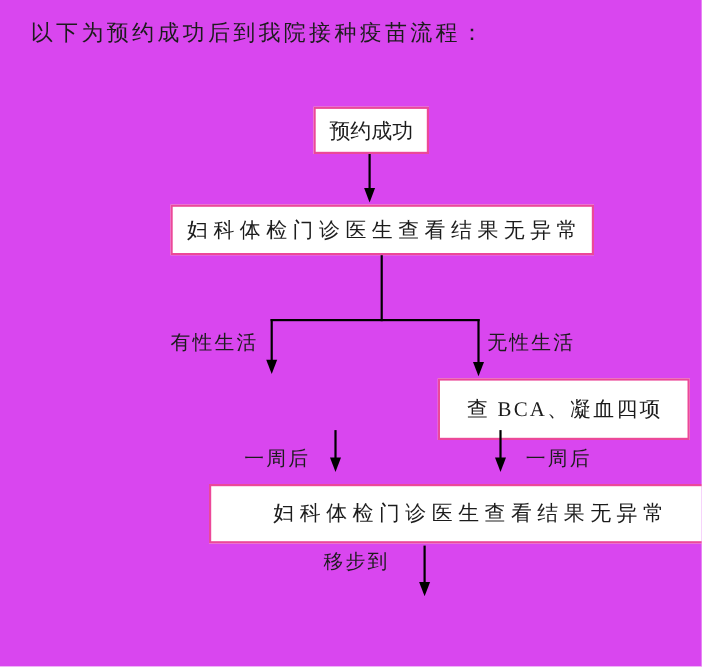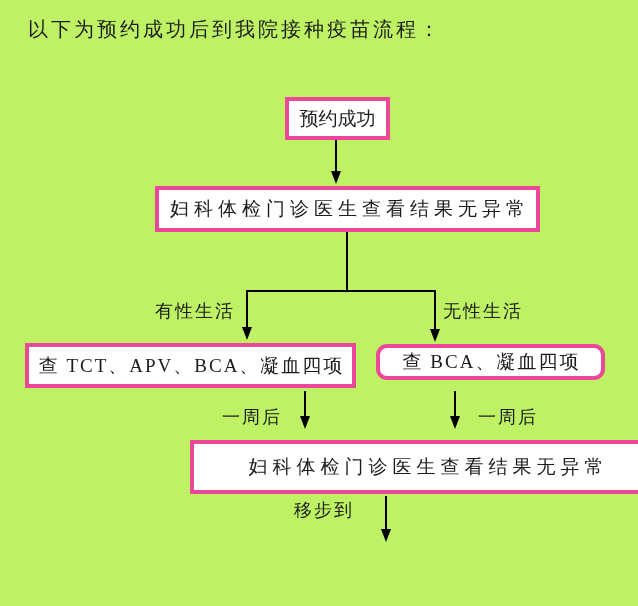--- a/index.html
+++ b/index.html
@@ -1,25 +1,25 @@
 <!DOCTYPE html>
 <html><head>
 <meta charset="utf-8">
 <style>
   html, body { margin:0; padding:0; background:#ffffff; }
   .canvas {
-    position:relative; width:638px; height:606px; background:#bef264;
+    position:relative; width:638px; height:606px; background:#d946ef;
     font-family:"Liberation Serif","DejaVu Serif",serif; color:#1c1c1c; overflow:hidden;
   }
   .title {
     position:absolute; left:28px; top:16px; font-size:20px; letter-spacing:3px;
     white-space:nowrap; color:#1c1c1c;
   }
   .node {
-    position:absolute; box-sizing:border-box; border:4px solid #ec4899; background:#fff;
+    position:absolute; box-sizing:border-box; border:2px solid #ec4899; background:#fff;
     display:flex; align-items:center; justify-content:center;
     font-size:19px; white-space:nowrap; color:#1c1c1c;
   }
   .ls5 { letter-spacing:5px; text-indent:5px; }
   .ls2 { letter-spacing:2px; text-indent:2px; }
   .line { position:absolute; background:#000; }
   .arrowhead {
     position:absolute; width:0; height:0;
     border-left:5px solid transparent; border-right:5px solid transparent;
     border-top:13px solid #000;
@@ -45,23 +45,22 @@
 
   <div class="line" style="left:246px; top:290px; width:2px; height:38px;"></div>
   <div class="arrowhead" style="left:242px; top:327px;"></div>
 
   <div class="line" style="left:434px; top:290px; width:2px; height:40px;"></div>
   <div class="arrowhead" style="left:430px; top:329px;"></div>
 
   <div class="edge-label" style="left:155px; top:299px;">有性生活</div>
   <div class="edge-label" style="left:443px; top:299px;">无性生活</div>
 
-  <div class="node ls2" style="left:25px; top:343px; width:331px; height:45px;">查 TCT、APV、BCA、凝血四项</div>
 
-  <div class="node ls2" style="left:376px; top:344px; width:229px; height:36px;border-radius:11px;">查 BCA、凝血四项</div>
+  <div class="node ls2" style="left:398px; top:344px; width:229px; height:56px;">查 BCA、凝血四项</div>
 
   <div class="line" style="left:304px; top:391px; width:2px; height:26px;"></div>
   <div class="arrowhead" style="left:300px; top:416px;"></div>
   <div class="edge-label" style="left:222px; top:405px;">一周后</div>
 
   <div class="line" style="left:454px; top:391px; width:2px; height:26px;"></div>
   <div class="arrowhead" style="left:450px; top:416px;"></div>
   <div class="edge-label" style="left:478px; top:405px;">一周后</div>
 
   <div class="node ls5" style="left:190px; top:440px; width:472px; height:54px;">妇科体检门诊医生查看结果无异常</div>

